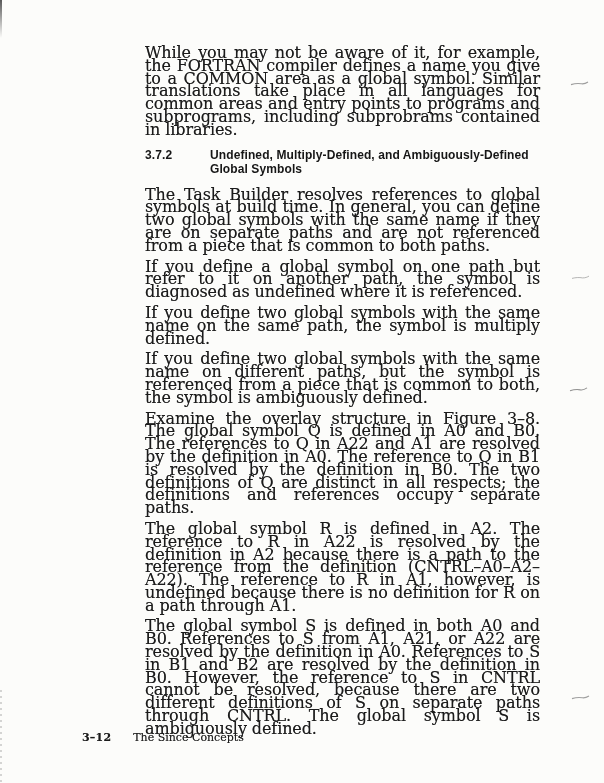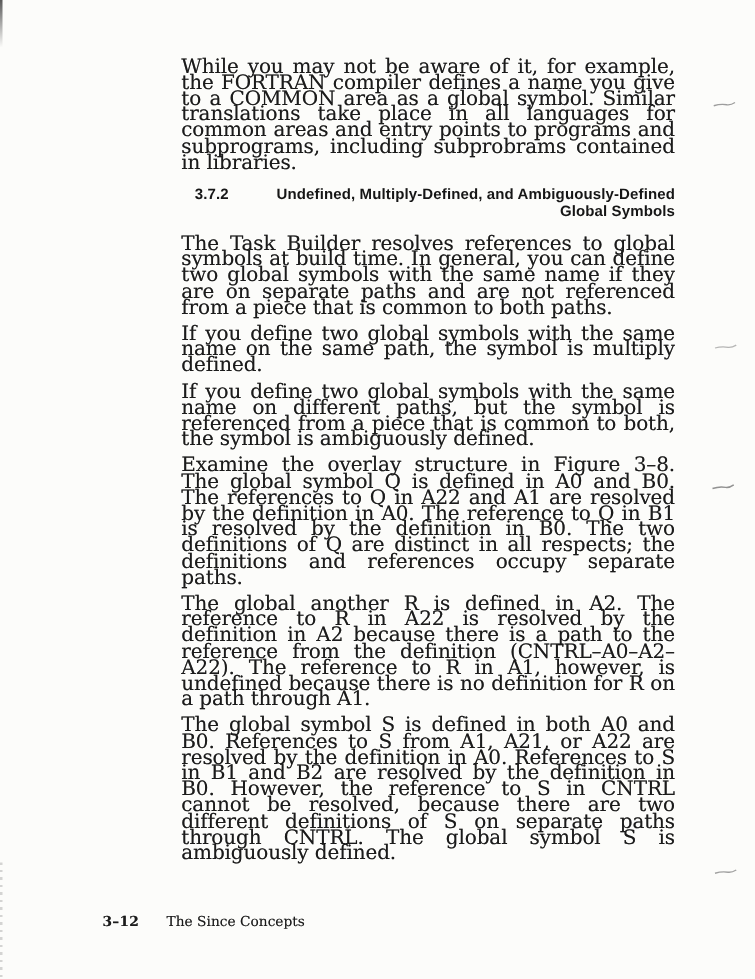--- a/index.html
+++ b/index.html
@@ -28,21 +28,20 @@
   .section-heading {
     display: flex;
     align-items: flex-start;
     margin: 11px 0 12px 0;
     font-family: "Liberation Sans", sans-serif;
     font-weight: 700;
     font-size: 12px;
     line-height: 14.5px;
     color: #161616;
     letter-spacing: 0.1px;
-    text-align: right;
   }
   .section-number { flex: 0 0 38px; }
   .section-title { max-width: 352px; margin-left: 27px; }
   .page-footer {
     position: absolute;
     left: 82px; top: 731px;
     font-size: 11px;
     line-height: 13px;
     white-space: nowrap;
     text-shadow: 0 0 0.3px rgba(30,30,30,0.5);
@@ -74,24 +73,25 @@
 <div class="page-content">
 
   <p class="body-par">While you may not be aware of it, for example, the FORTRAN compiler defines a name you give to a COMMON area as a global symbol. Similar translations take place in all languages for common areas and entry points to programs and subprograms, including subprobrams contained in libraries.</p>
 
   <div class="section-heading">
     <span class="section-number">3.7.2</span>
     <span class="section-title">Undefined, Multiply-Defined, and Ambiguously-Defined Global Symbols</span>
   </div>
 
   <p class="body-par">The Task Builder resolves references to global symbols at build time. In general, you can define two global symbols with the same name if they are on separate paths and are not referenced from a piece that is common to both paths.</p>
+  <p class="body-par">If you define a global symbol on one path but refer to it on another path, the symbol is diagnosed as undefined where it is referenced.</p>
   <p class="body-par">If you define two global symbols with the same name on the same path, the symbol is multiply defined.</p>
   <p class="body-par">If you define two global symbols with the same name on different paths, but the symbol is referenced from a piece that is common to both, the symbol is ambiguously defined.</p>
   <p class="body-par">Examine the overlay structure in Figure 3–8. The global symbol Q is defined in A0 and B0. The references to Q in A22 and A1 are resolved by the definition in A0. The reference to Q in B1 is resolved by the definition in B0. The two definitions of Q are distinct in all respects; the definitions and references occupy separate paths.</p>
-  <p class="body-par">The global another R is defined in A2. The reference to R in A22 is resolved by the definition in A2 because there is a path to the reference from the definition (CNTRL–A0–A2–A22). The reference to R in A1, however, is undefined because there is no definition for R on a path through A1.</p>
+  <p class="body-par">The global symbol R is defined in A2. The reference to R in A22 is resolved by the definition in A2 because there is a path to the reference from the definition (CNTRL–A0–A2–A22). The reference to R in A1, however, is undefined because there is no definition for R on a path through A1.</p>
   <p class="body-par">The global symbol S is defined in both A0 and B0. References to S from A1, A21, or A22 are resolved by the definition in A0. References to S in B1 and B2 are resolved by the definition in B0. However, the reference to S in CNTRL cannot be resolved, because there are two different definitions of S on separate paths through CNTRL. The global symbol S is ambiguously defined.</p>
 
 </div>
 
 <div class="page-footer">
   <span class="footer-pageno">3–12</span><span class="footer-title">The Since Concepts</span>
 </div>
 
 <svg class="margin-tick tick-1" viewBox="0 0 19 7">
   <path d="M1 4.6 C5 3.4, 8 3.2, 11.5 3.8 C14 4.1, 16.5 3.0, 18 2.0" fill="none" stroke="#7d7d7d" stroke-width="1.1" opacity="0.75"></path>

